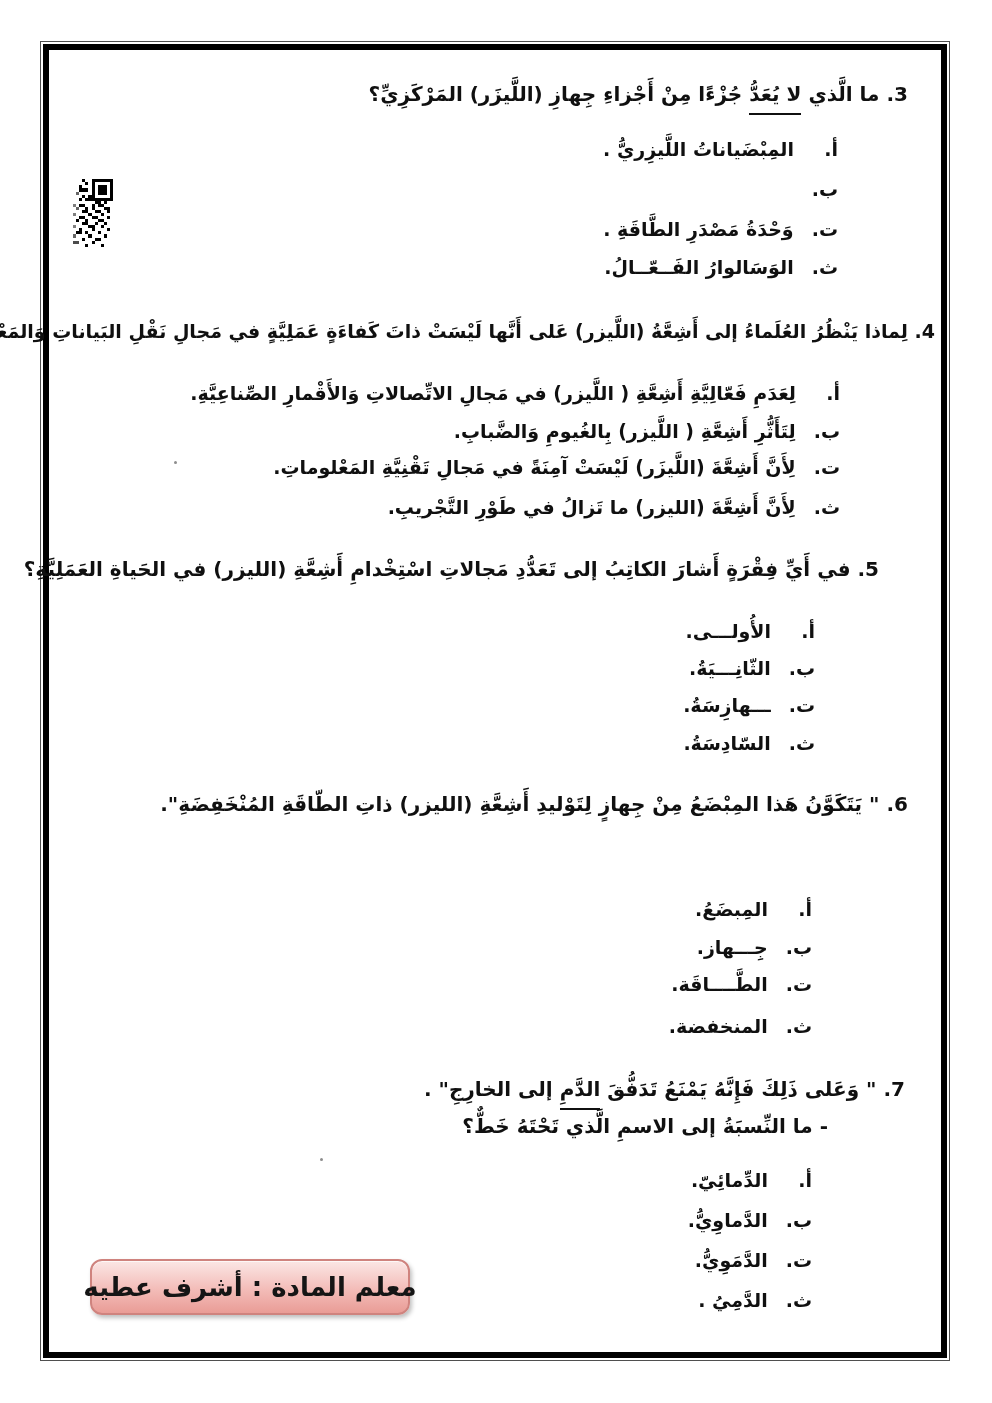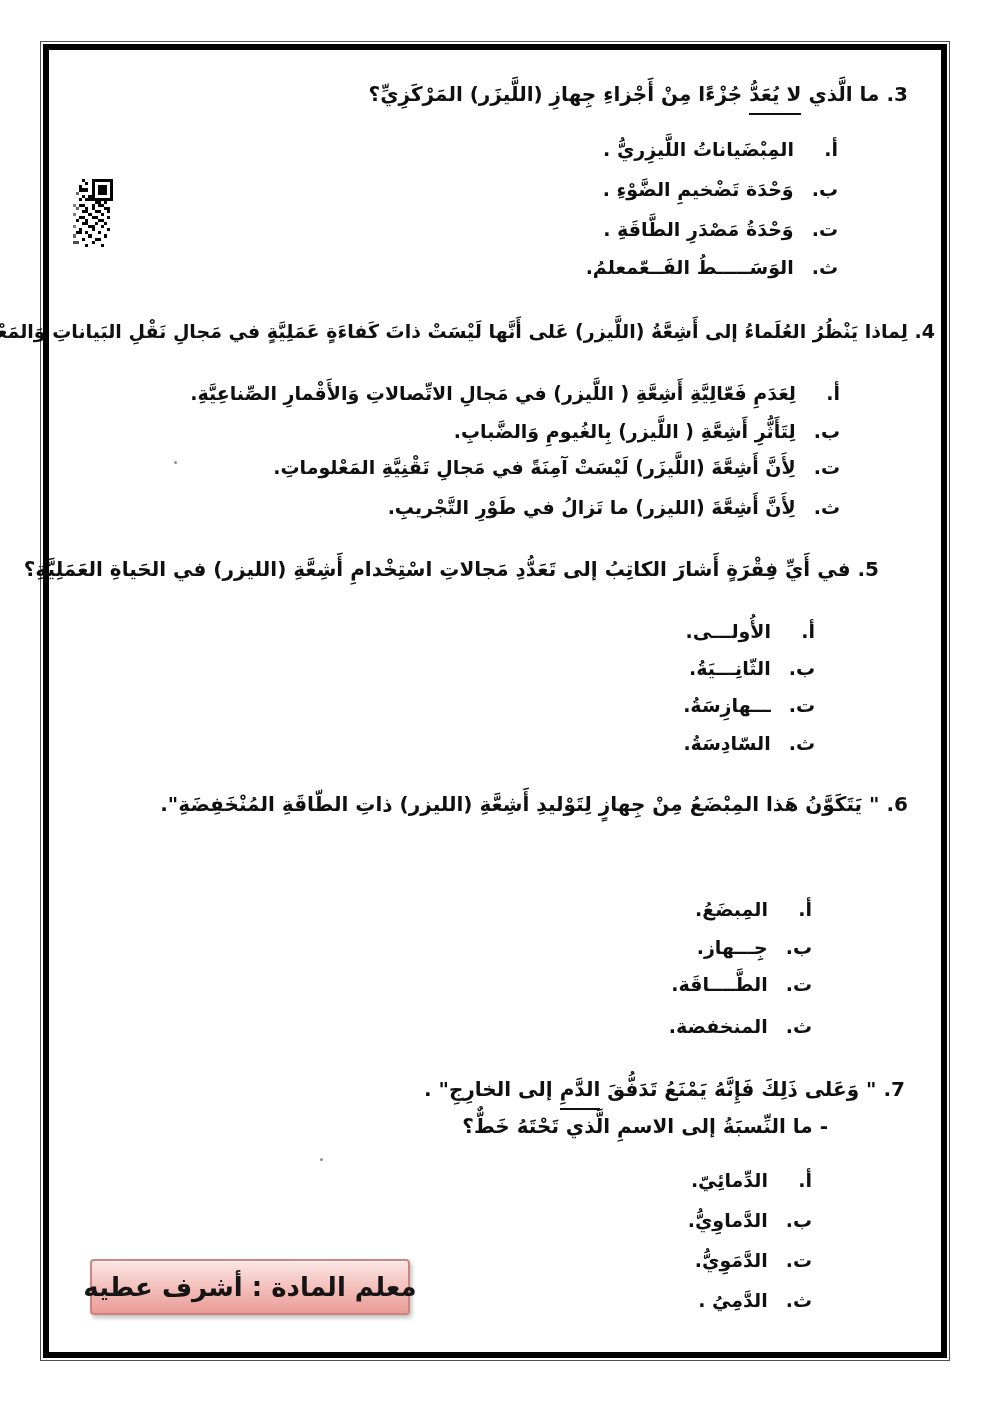--- a/index.html
+++ b/index.html
@@ -21,21 +21,21 @@
     font-weight:bold;color:#101010;line-height:32px;
   }
   .q-heading{font-size:20px;}
   .q-heading.long{font-size:19px;}
   .opt{display:flex;gap:18px;align-items:baseline;font-size:19px;}
   .opt-letter{display:inline-block;min-width:26px;}
   .u{border-bottom:2px solid #101010;padding-bottom:7px;}
   .qr{position:absolute;left:67px;top:179px;width:46px;height:68px;}
   .teacher-box{
     position:absolute;left:90px;top:1259px;width:320px;height:56px;
-    border:2px solid #cf837e;border-radius:4px;box-sizing:border-box;
+    border:2px solid #cf837e;border-radius:12px;box-sizing:border-box;
     background:linear-gradient(180deg,#fbe7e5 0%,#f3bcb8 55%,#e99c96 100%);
     box-shadow:2px 3px 4px rgba(0,0,0,0.25), inset 0 1px 0 rgba(255,255,255,0.7);
     display:flex;align-items:center;justify-content:center;
     direction:rtl;font-weight:bold;font-size:26px;color:#151515;white-space:nowrap;
   }
   .speck{position:absolute;background:#8d8d8d;border-radius:50%;}
 </style>
 </head>
 <body>
 
@@ -106,29 +106,28 @@
 
   <div class="line q-heading" style="top:78px;right:84px;">
     <span>3. ما الَّذي </span><span class="u">لا يُعَدُّ</span><span> جُزْءًا مِنْ أَجْزاءِ جِهازِ (اللَّيزَر) المَرْكَزِيِّ؟</span>
   </div>
   <div class="line opt" style="top:133px;right:154px;">
     <span class="opt-letter">أ.</span>
     <span class="opt-text">المِبْضَياناتُ اللَّيزِريُّ .</span>
   </div>
   <div class="line opt" style="top:173px;right:154px;">
     <span class="opt-letter">ب.</span>
-    <span class="opt-text">وَحْدَة تَضْخيمِ الضَّوْءِ .</span>
   </div>
   <div class="line opt" style="top:213px;right:154px;">
     <span class="opt-letter">ت.</span>
     <span class="opt-text">وَحْدَةُ مَصْدَرِ الطَّاقَةِ .</span>
   </div>
   <div class="line opt" style="top:251px;right:154px;">
     <span class="opt-letter">ث.</span>
-    <span class="opt-text">الوَسَـــــطُ الفَــعّمعلمُ.</span>
+    <span class="opt-text">الوَسَالوارُ الفَــعّــالُ.</span>
   </div>
 
   <div class="line q-heading long" style="top:315px;right:57px;">4. لِماذا يَنْظُرُ العُلَماءُ إلى أَشِعَّةُ (اللَّيزر) عَلى أَنَّها لَيْسَتْ ذاتَ كَفاءَةٍ عَمَلِيَّةٍ في مَجالِ نَقْلِ البَياناتِ وَالمَعْلوماتِ؟</div>
   <div class="line opt" style="top:377px;right:152px;">
     <span class="opt-letter">أ.</span>
     <span class="opt-text">لِعَدَمِ فَعّالِيَّةِ أَشِعَّةِ ( اللَّيزر) في مَجالِ الاتِّصالاتِ وَالأَقْمارِ الصِّناعِيَّةِ.</span>
   </div>
   <div class="line opt" style="top:415px;right:152px;">
     <span class="opt-letter">ب.</span>
     <span class="opt-text">لِتَأَثُّرِ أَشِعَّةِ ( اللَّيزر) بِالغُيومِ وَالضَّبابِ.</span>

